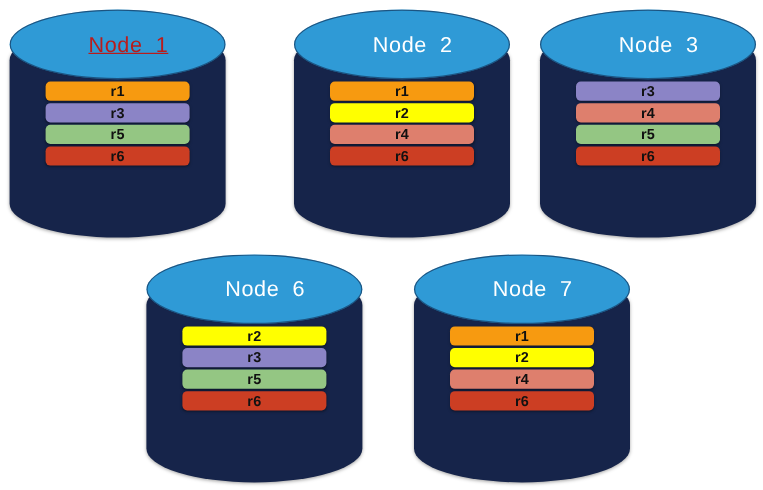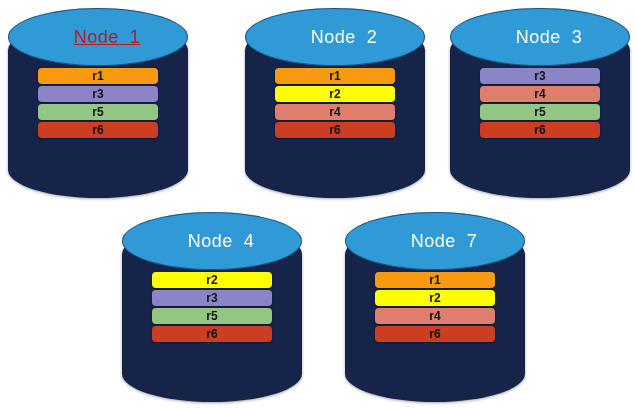--- a/index.html
+++ b/index.html
@@ -163,21 +163,21 @@
           <span class="replica-label" style="color: rgb(17, 17, 17);">r5</span>
         </div>
         <div class="replica" style="background: rgb(204, 62, 35);">
           <span class="replica-label" style="color: rgb(17, 17, 17);">r6</span>
         </div>
       </div>
     </div>
     <div class="node" style="left: 122px; top: 212px;">
       <div class="node-body" style="background: rgb(22, 36, 74);"></div>
       <div class="node-top" style="background: rgb(47, 154, 214);"></div>
-      <div class="node-title" style="color: rgb(255, 255, 255);">Node  4</div>
+      <div class="node-title" style="color: rgb(255, 255, 255);">Node  6</div>
       <div class="replica-list">
         <div class="replica" style="background: rgb(255, 255, 0);">
           <span class="replica-label" style="color: rgb(17, 17, 17);">r2</span>
         </div>
         <div class="replica" style="background: rgb(139, 132, 198);">
           <span class="replica-label" style="color: rgb(17, 17, 17);">r3</span>
         </div>
         <div class="replica" style="background: rgb(148, 198, 131);">
           <span class="replica-label" style="color: rgb(17, 17, 17);">r5</span>
         </div>

